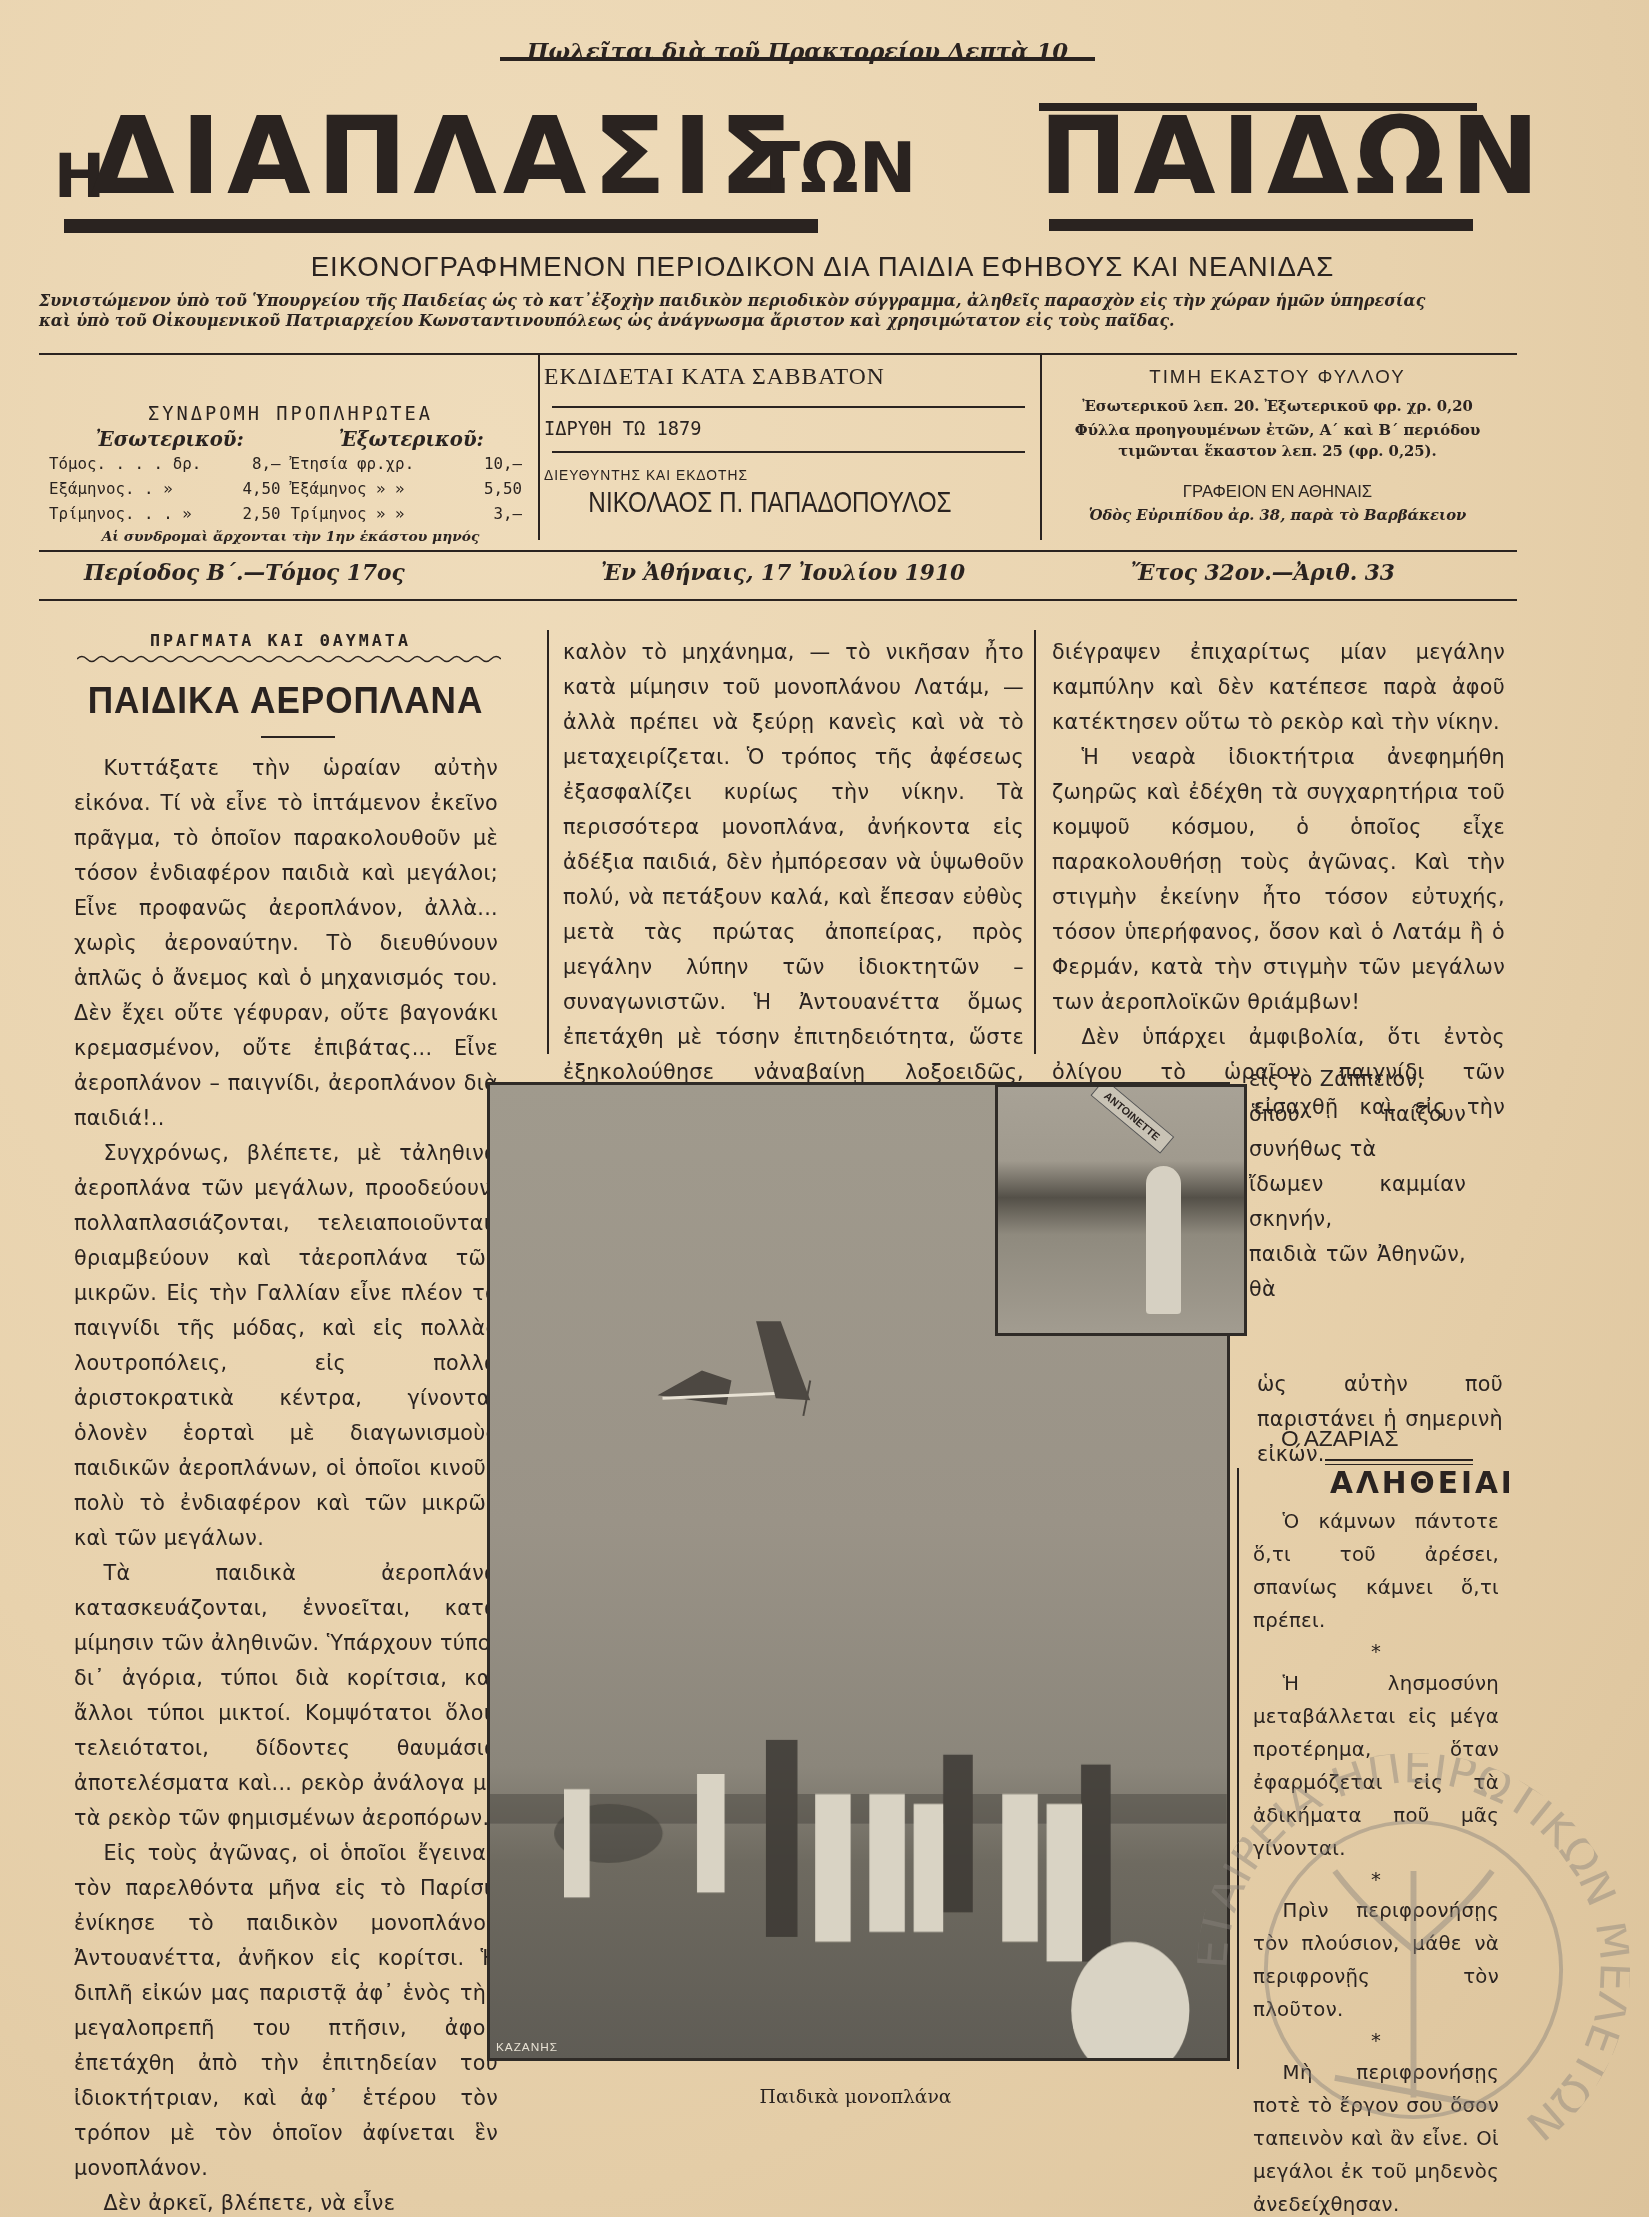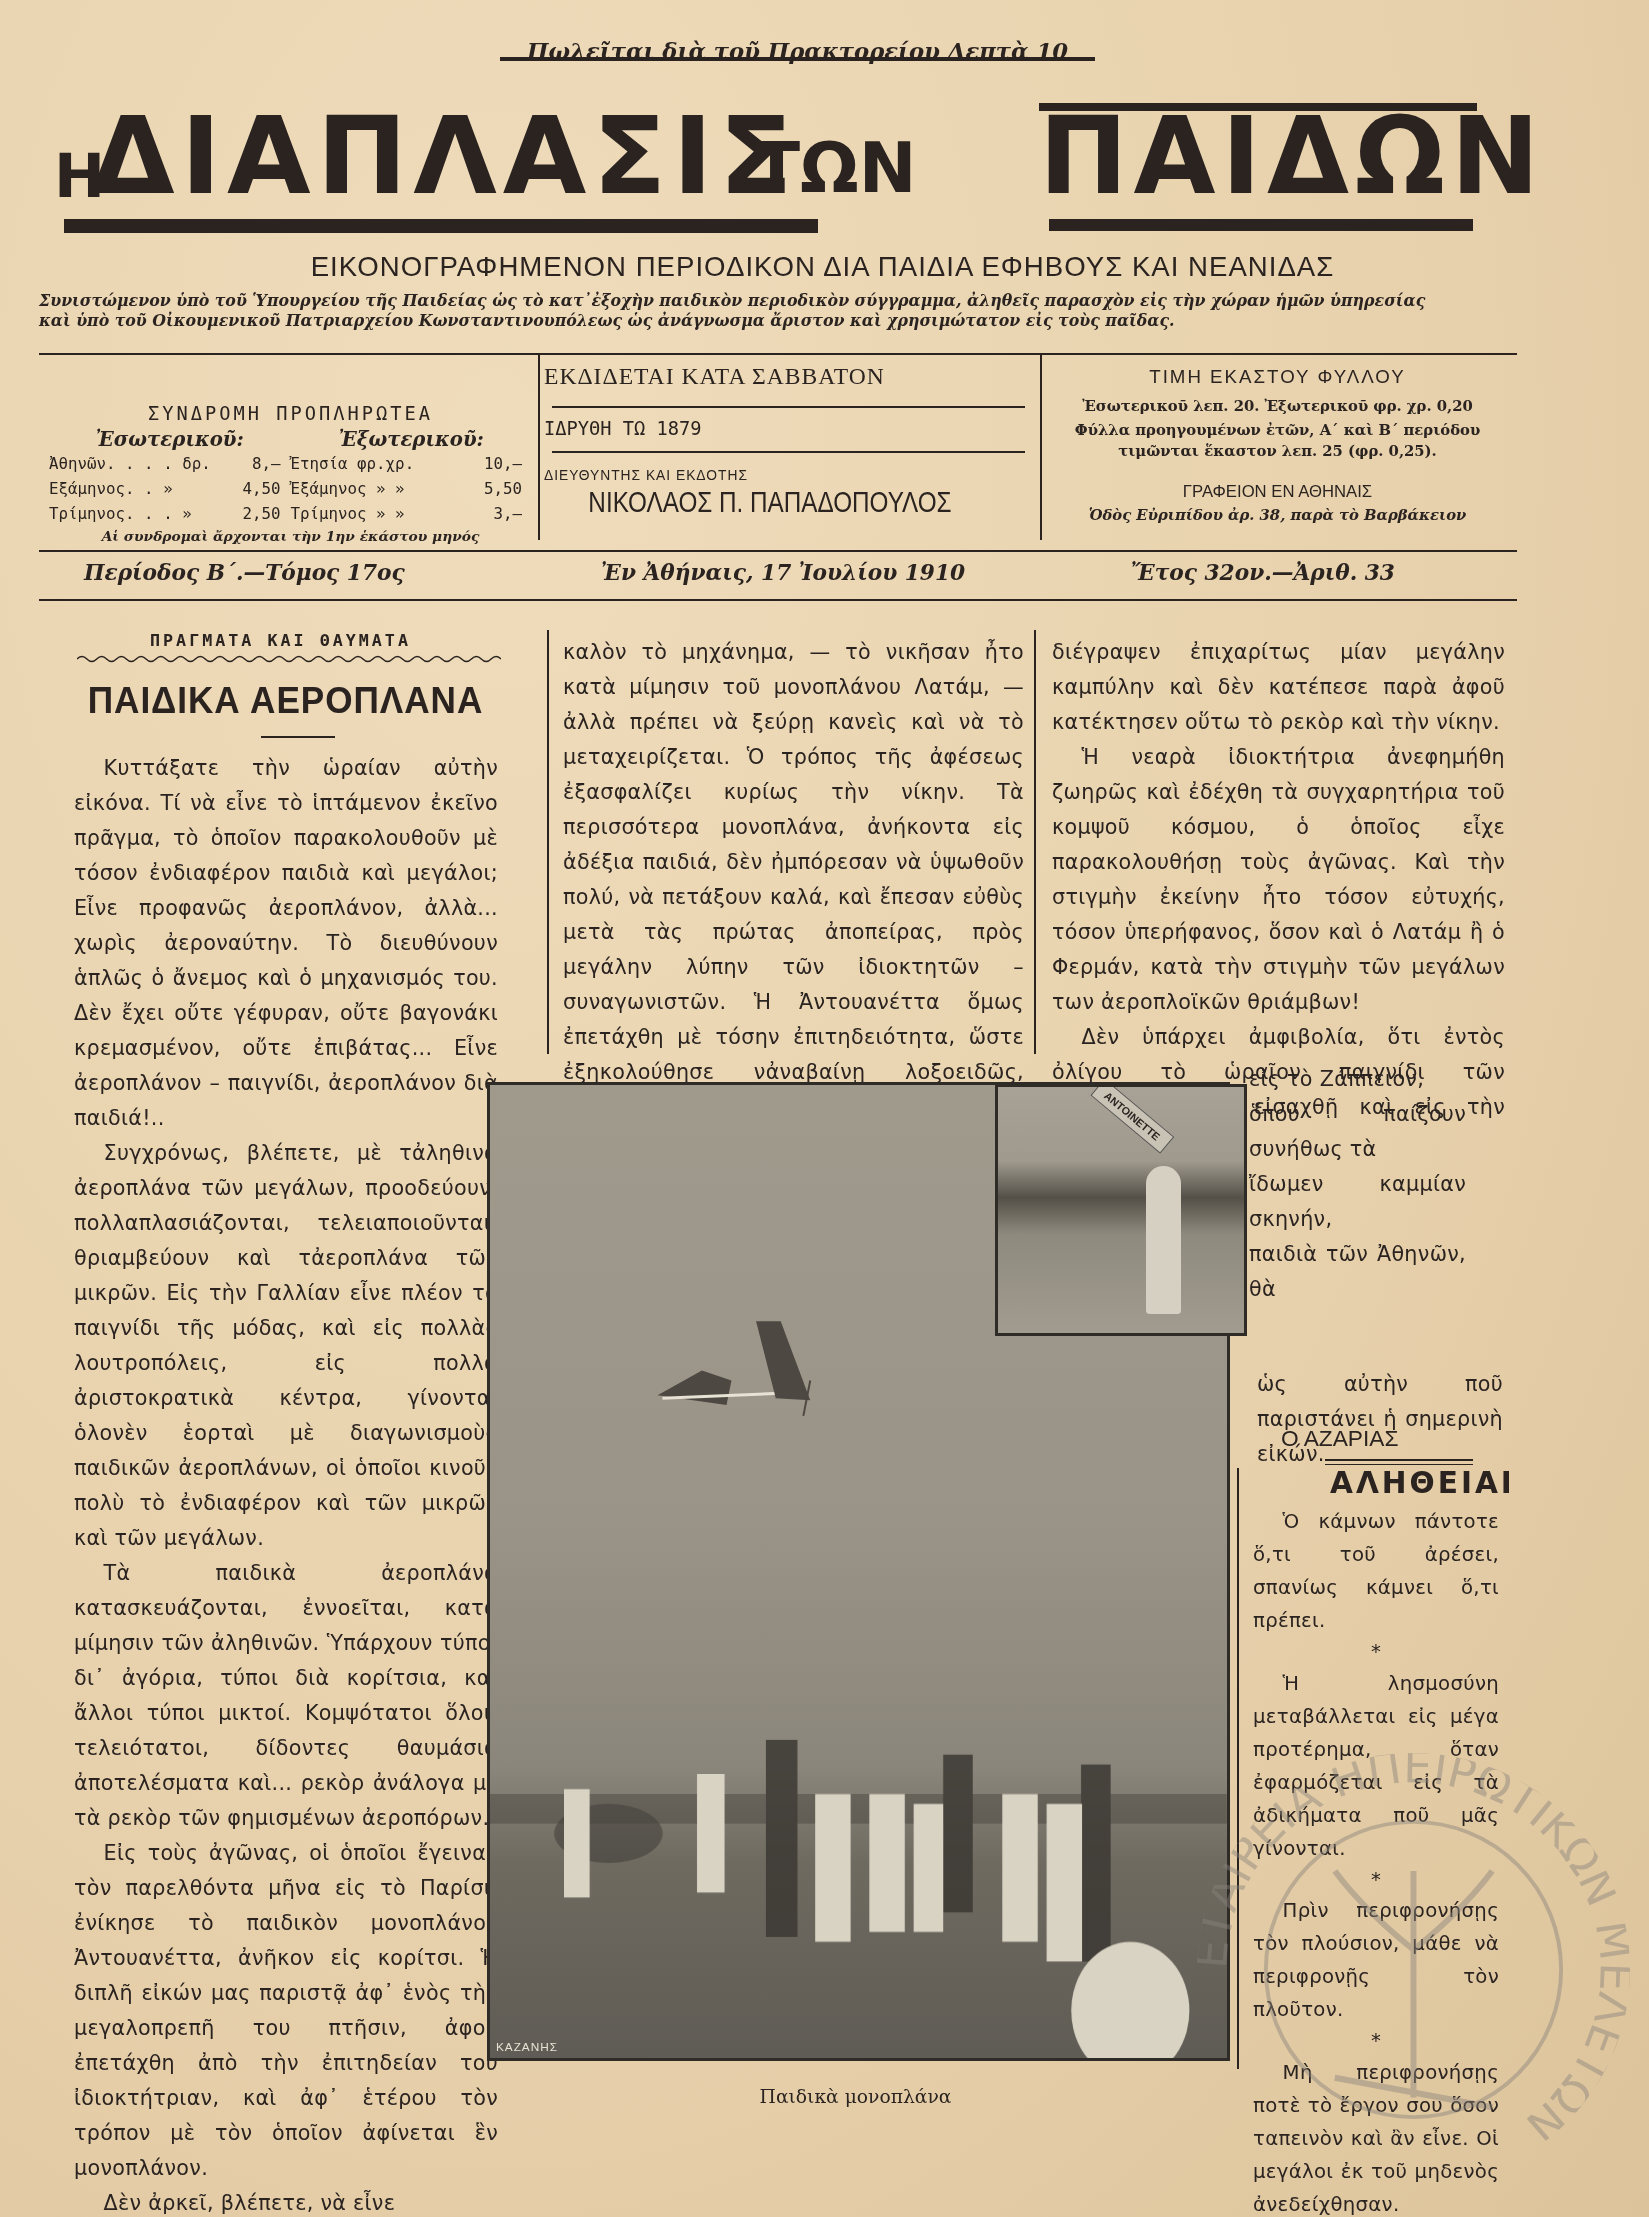--- a/index.html
+++ b/index.html
@@ -89,21 +89,21 @@
 <div class="rule" style="left:552px;top:451px;width:473px;height:2px;"></div>
 <div class="rule" style="left:39px;top:550px;width:1478px;height:2px;"></div>
 <div class="rule" style="left:39px;top:599px;width:1478px;height:2px;"></div>
 
 <div class="abs box-sub">
   <div class="h">ΣΥΝΔΡΟΜΗ ΠΡΟΠΛΗΡΩΤΕΑ</div>
   <div class="cols">
     <div class="col">
       <div class="ct">Ἐσωτερικοῦ:</div>
       <div class="r">
-          <span>Ἀθηνῶν. . . . δρ.</span>
+          <span>Τόμος. . . . δρ.</span>
           <span>8,—</span>
         </div>
       <div class="r">
           <span>Εξάμηνος. .  »</span>
           <span>4,50</span>
         </div>
       <div class="r">
           <span>Τρίμηνος. . .  »</span>
           <span>2,50</span>
         </div>

